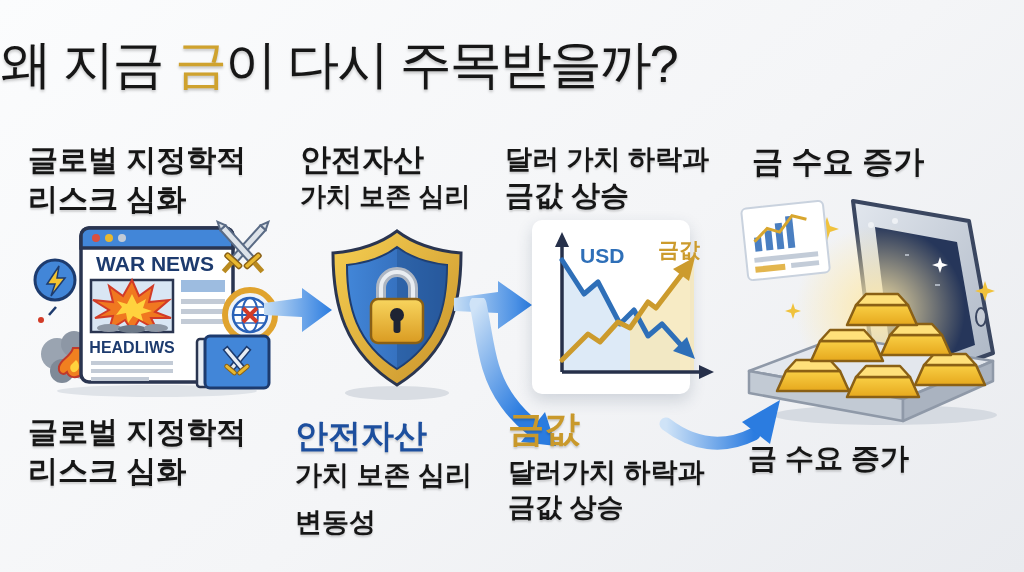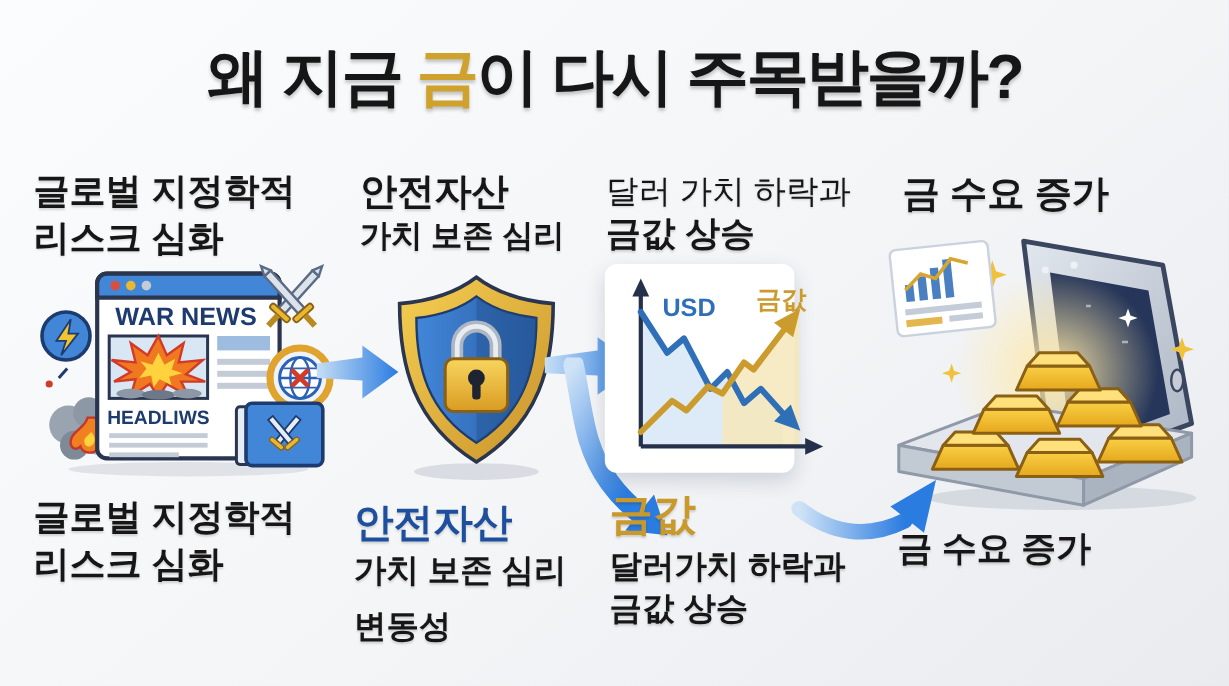--- a/index.html
+++ b/index.html
@@ -1,57 +1,57 @@
 <!DOCTYPE html>
 <html><head>
 <meta charset="utf-8">
 <style>
   *{margin:0;padding:0;box-sizing:border-box}
   html,body{width:1024px;height:572px;overflow:hidden}
   body{font-family:"Liberation Sans","DejaVu Sans",sans-serif;background:#e8eaee}
   #canvas{position:relative;width:1024px;height:572px;overflow:hidden;
           background:linear-gradient(140deg,#fbfcfd 0%,#f4f5f7 55%,#e9ebef 100%)}
-  .title{position:absolute;top:30px;left:0;width:100%;text-align:center;
-         font-size:52px;font-weight:700;letter-spacing:-2px;color:#161616;
+  .title{position:absolute;top:30px;left:0;width:100%;
+         font-size:52px;font-weight:400;letter-spacing:-2px;color:#161616;
          text-shadow:0 2px 3px rgba(0,0,0,.22);z-index:6}
   .title .gold{color:#cfa22e}
   .block{position:absolute;text-align:left;color:#161616;line-height:1.3;
          text-shadow:0 1.5px 2px rgba(0,0,0,.16);z-index:6}
   .t31{font-size:31px;font-weight:800}
   .t30{font-size:30px;font-weight:800}
   .t29{font-size:29px;font-weight:800}
   .t27{font-size:27px;font-weight:700}
   .t26{font-size:26px;font-weight:700}
   .emBlue{font-size:33px;font-weight:800;color:#1d4f9e}
   .emGold{font-size:36px;font-weight:800;color:#c9992b}
   .gapT{margin-top:12px}
   .illus{position:absolute;z-index:3}
   .arrow{position:absolute;z-index:4}
-  .chart-card{position:absolute;left:504px;top:220px;width:158px;height:174px;
+  .chart-card{position:absolute;left:532px;top:220px;width:158px;height:174px;
               background:#ffffff;border-radius:10px;z-index:5;
               box-shadow:0 6px 16px rgba(40,60,90,.18);padding:2px}
   svg text{font-family:"Liberation Sans","DejaVu Sans",sans-serif}
 </style>
 </head>
 <body>
 
 <div id="canvas">
 
   <div class="title"><span>왜 지금 </span><span class="gold">금</span><span>이 다시 주목받을까?</span></div>
 
   <div class="block" style="left:28px;top:140px;width:270px">
     <div class="t30">글로벌 지정학적</div>
     <div class="t30">리스크 심화</div>
   </div>
   <div class="block" style="left:300px;top:140px;width:196px">
     <div class="t31">안전자산</div>
     <div class="t26">가치 보존 심리</div>
   </div>
   <div class="block" style="left:505px;top:142px;width:226px">
-    <div class="t27" style="font-weight:400">달러 가치 하락과</div>
+    <div class="t27" style="font-weight:700">달러 가치 하락과</div>
     <div class="t29">금값 상승</div>
   </div>
   <div class="block" style="left:752px;top:142px;width:246px">
     <div class="t31">금 수요 증가</div>
   </div>
 
   <div class="illus" style="left:29px;top:218px">
     <svg width="250" height="180" viewBox="0 0 250 180">
       <ellipse cx="128" cy="173" rx="100" ry="6" fill="#dfe3e8"></ellipse>
       <g>

